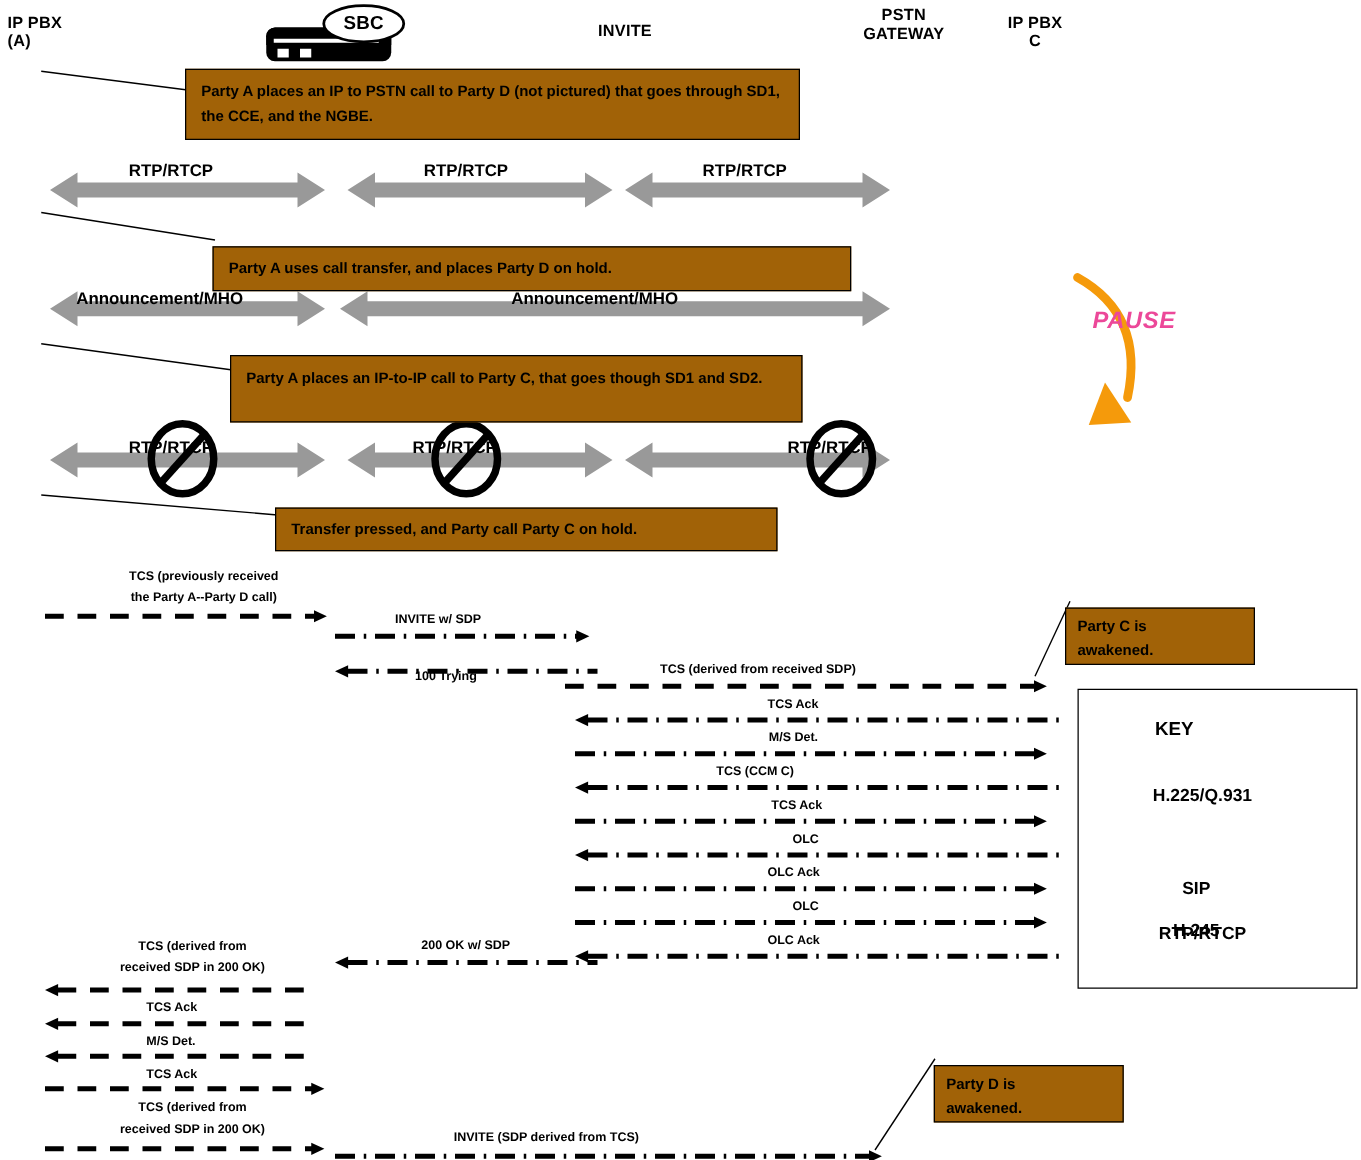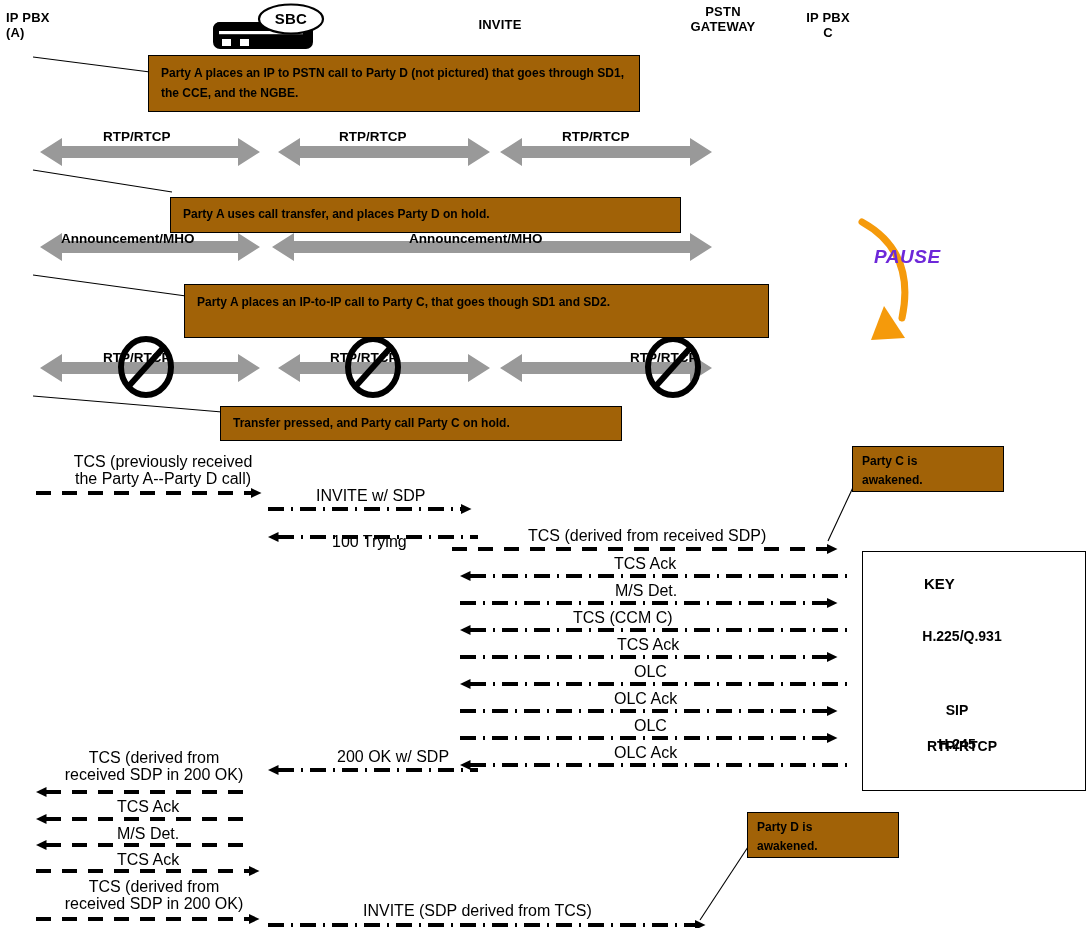--- a/index.html
+++ b/index.html
@@ -16,41 +16,41 @@
     font-size:13px;font-weight:bold;line-height:15px;
     text-align:center;white-space:pre-line;letter-spacing:.2px;
   }
 
   
   .callout{
     border:1.3px solid #000;background:#a16207;
     font-size:12px;font-weight:bold;line-height:20px;
     padding:7px 10px 8px 12px;box-sizing:border-box;
   }
-  .callout.small{font-weight:bold;line-height:19px;padding:5px 8px 6px 9px;}
+  .callout.small{font-weight:bold;line-height:19px;padding:5px 8px 6px 9px;margin-top:40px;}
 
   
   .keybox{border:1.3px solid #000;background:#fff;box-sizing:border-box;}
   .keytitle{font-size:15px;font-weight:bold;}
   .keylabel{font-size:14px;font-weight:bold;text-align:center;}
 
   
   .msglabel{
-    font-size:16px;font-weight:normal;line-height:17px;
+    font-size:10px;font-weight:bold;line-height:17px;
     white-space:nowrap;background:transparent;
   }
   .msglabel.wrap{white-space:pre-line;text-align:center;}
   .arrowtext{
     font-size:13.5px;font-weight:bold;white-space:nowrap;
   }
 
   
   .pause{
     font-size:19px;font-weight:bold;font-style:italic;
-    color:#6d28d9;letter-spacing:.5px;
+    color:#ec4899;letter-spacing:.5px;
   }
 
   
   #vec{position:absolute;left:0;top:0;width:1089px;height:928px;}
   .txtlayer{position:absolute;left:0;top:0;width:1089px;height:928px;}
 </style>
 </head>
 <body>
 
 <div id="stage">
@@ -180,21 +180,21 @@
     <div class="abs colhead" style="left:678px;top:4px;width:90px;">PSTN
 GATEWAY</div>
     <div class="abs colhead" style="left:790px;top:10px;width:76px;">IP PBX
 C</div>
 
     <div class="abs colhead" style="left:259px;top:11px;width:64px;font-size:15px;">SBC</div>
 
     <div class="abs callout" style="left:148px;top:55px;width:492px;height:57px;">Party A places an IP to PSTN call to Party D (not pictured)
 that goes through SD1, the CCE, and the NGBE.</div>
     <div class="abs callout" style="left:170px;top:197px;width:511px;height:36px;padding-top:6px;">Party A uses call transfer, and places Party D on hold.</div>
-    <div class="abs callout" style="left:184px;top:284px;width:585px;height:54px;">Party A places an IP-to-IP call to Party C, that goes though
+    <div class="abs callout" style="left:184px;top:284px;width:458px;height:54px;">Party A places an IP-to-IP call to Party C, that goes though
 SD1 and SD2.</div>
     <div class="abs callout" style="left:220px;top:406px;width:402px;height:35px;padding-top:6px;">Transfer pressed, and Party call Party C on hold.</div>
     <div class="abs callout small" style="left:852px;top:446px;width:152px;height:46px;white-space:pre-line;">Party C is
 awakened.</div>
     <div class="abs callout small" style="left:747px;top:812px;width:152px;height:46px;white-space:pre-line;">Party D is
 awakened.</div>
 
     <div class="abs arrowtext" style="left:103px;top:129px;">RTP/RTCP</div>
     <div class="abs arrowtext" style="left:339px;top:129px;">RTP/RTCP</div>
     <div class="abs arrowtext" style="left:562px;top:129px;">RTP/RTCP</div>

